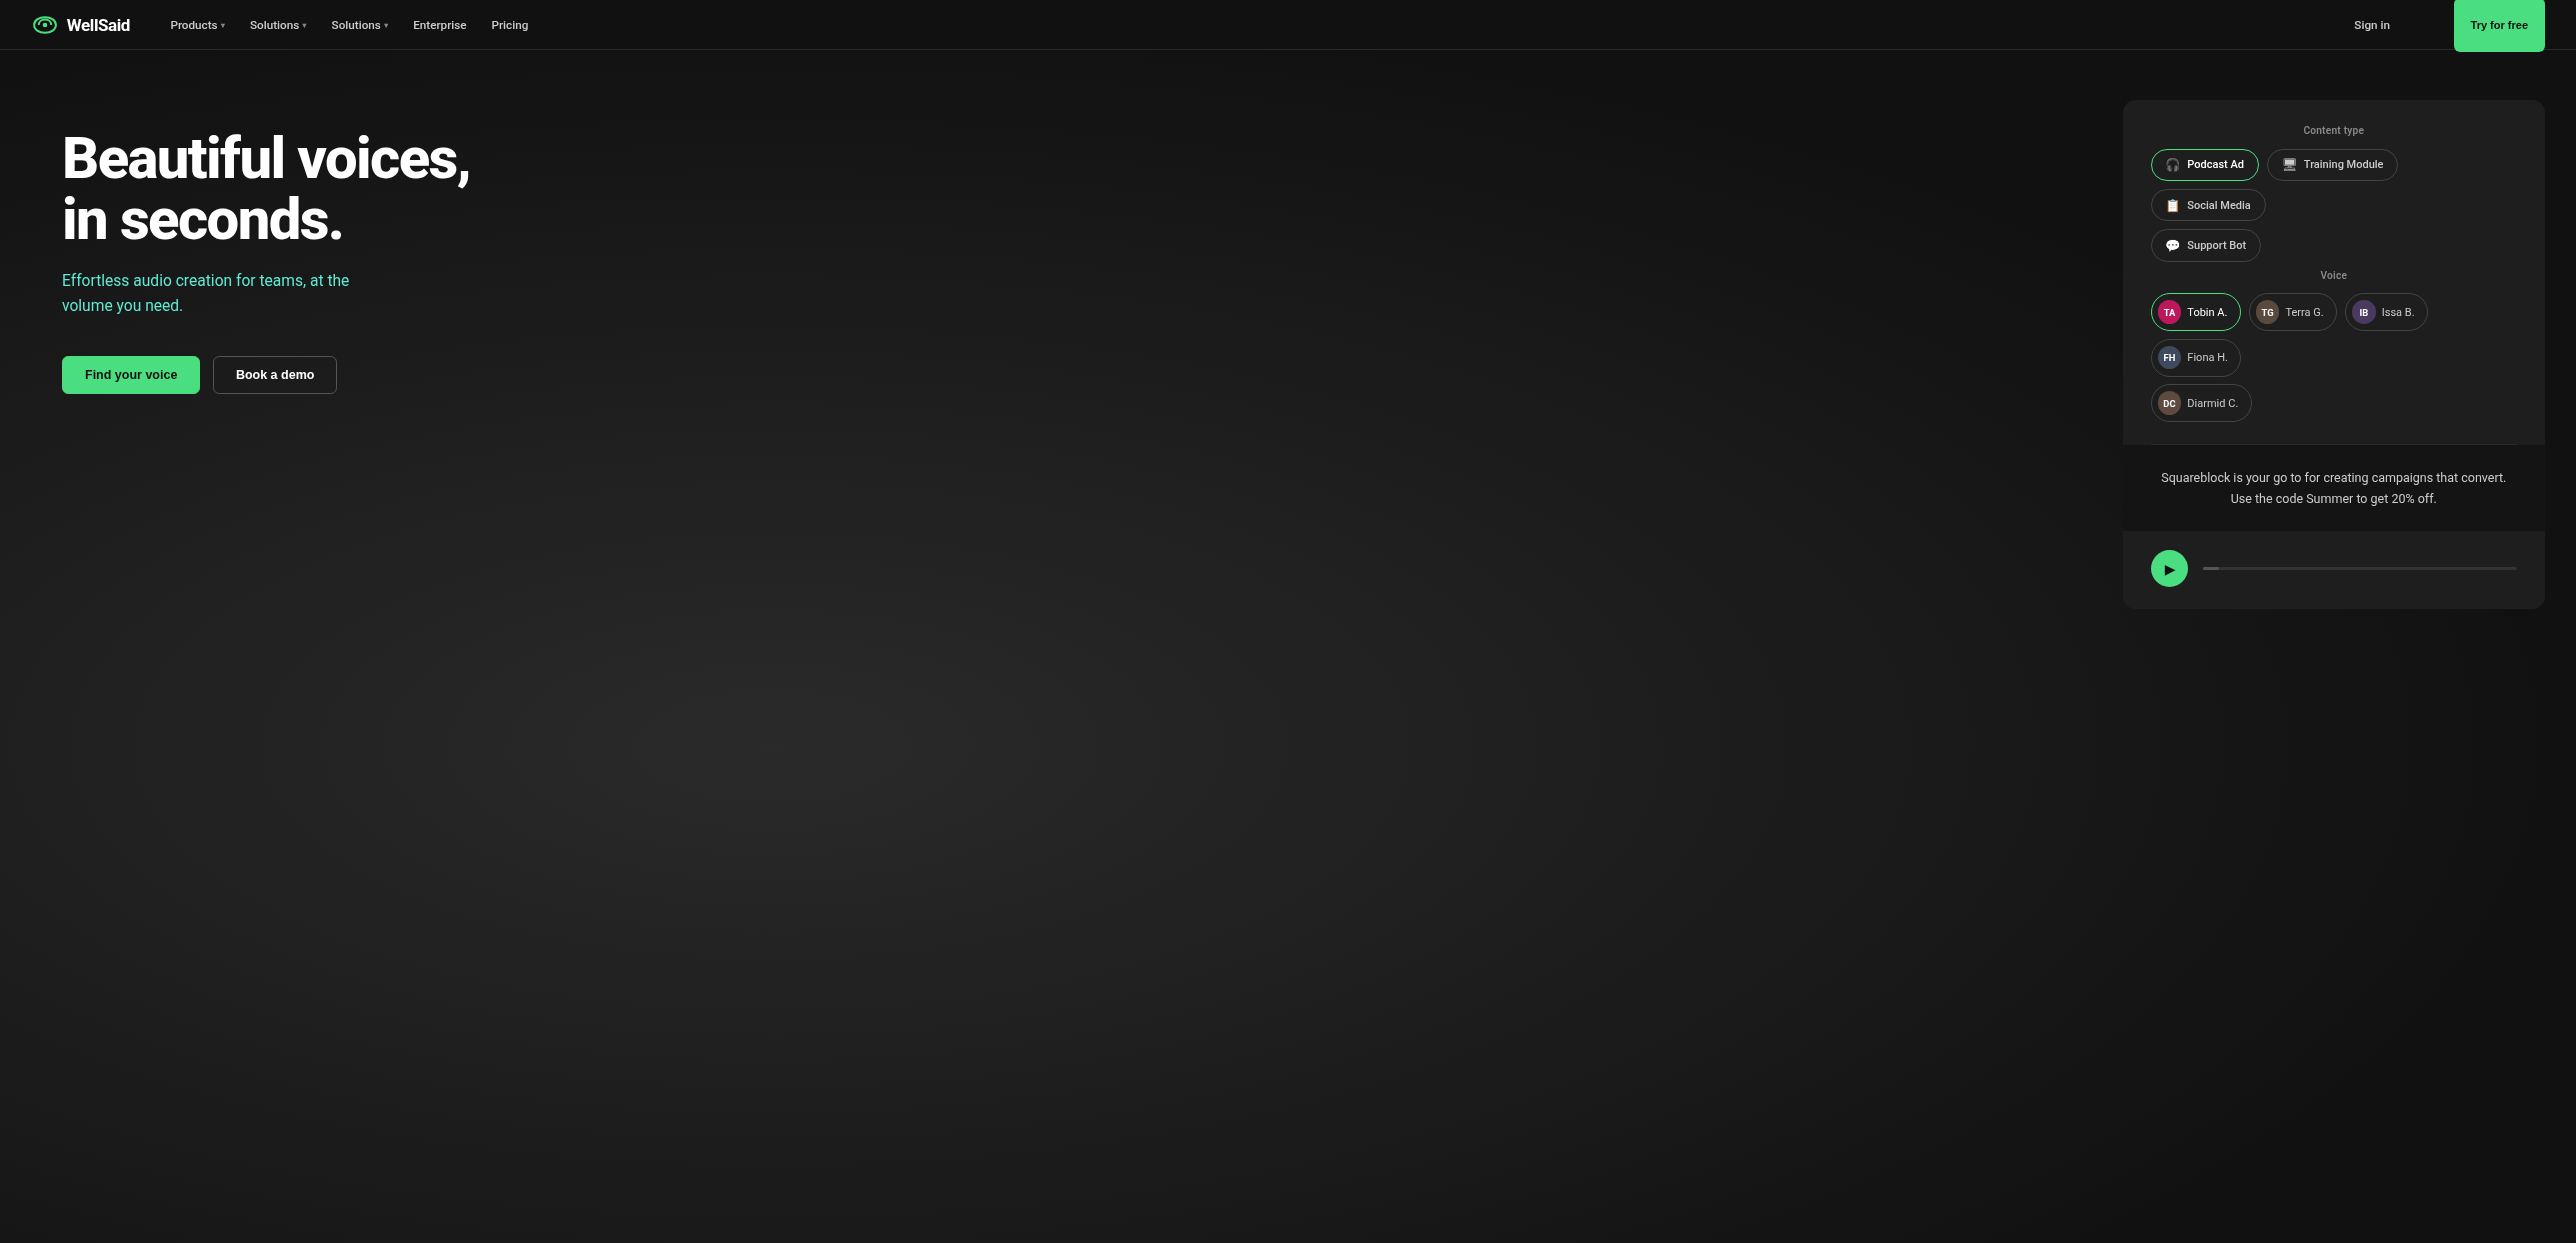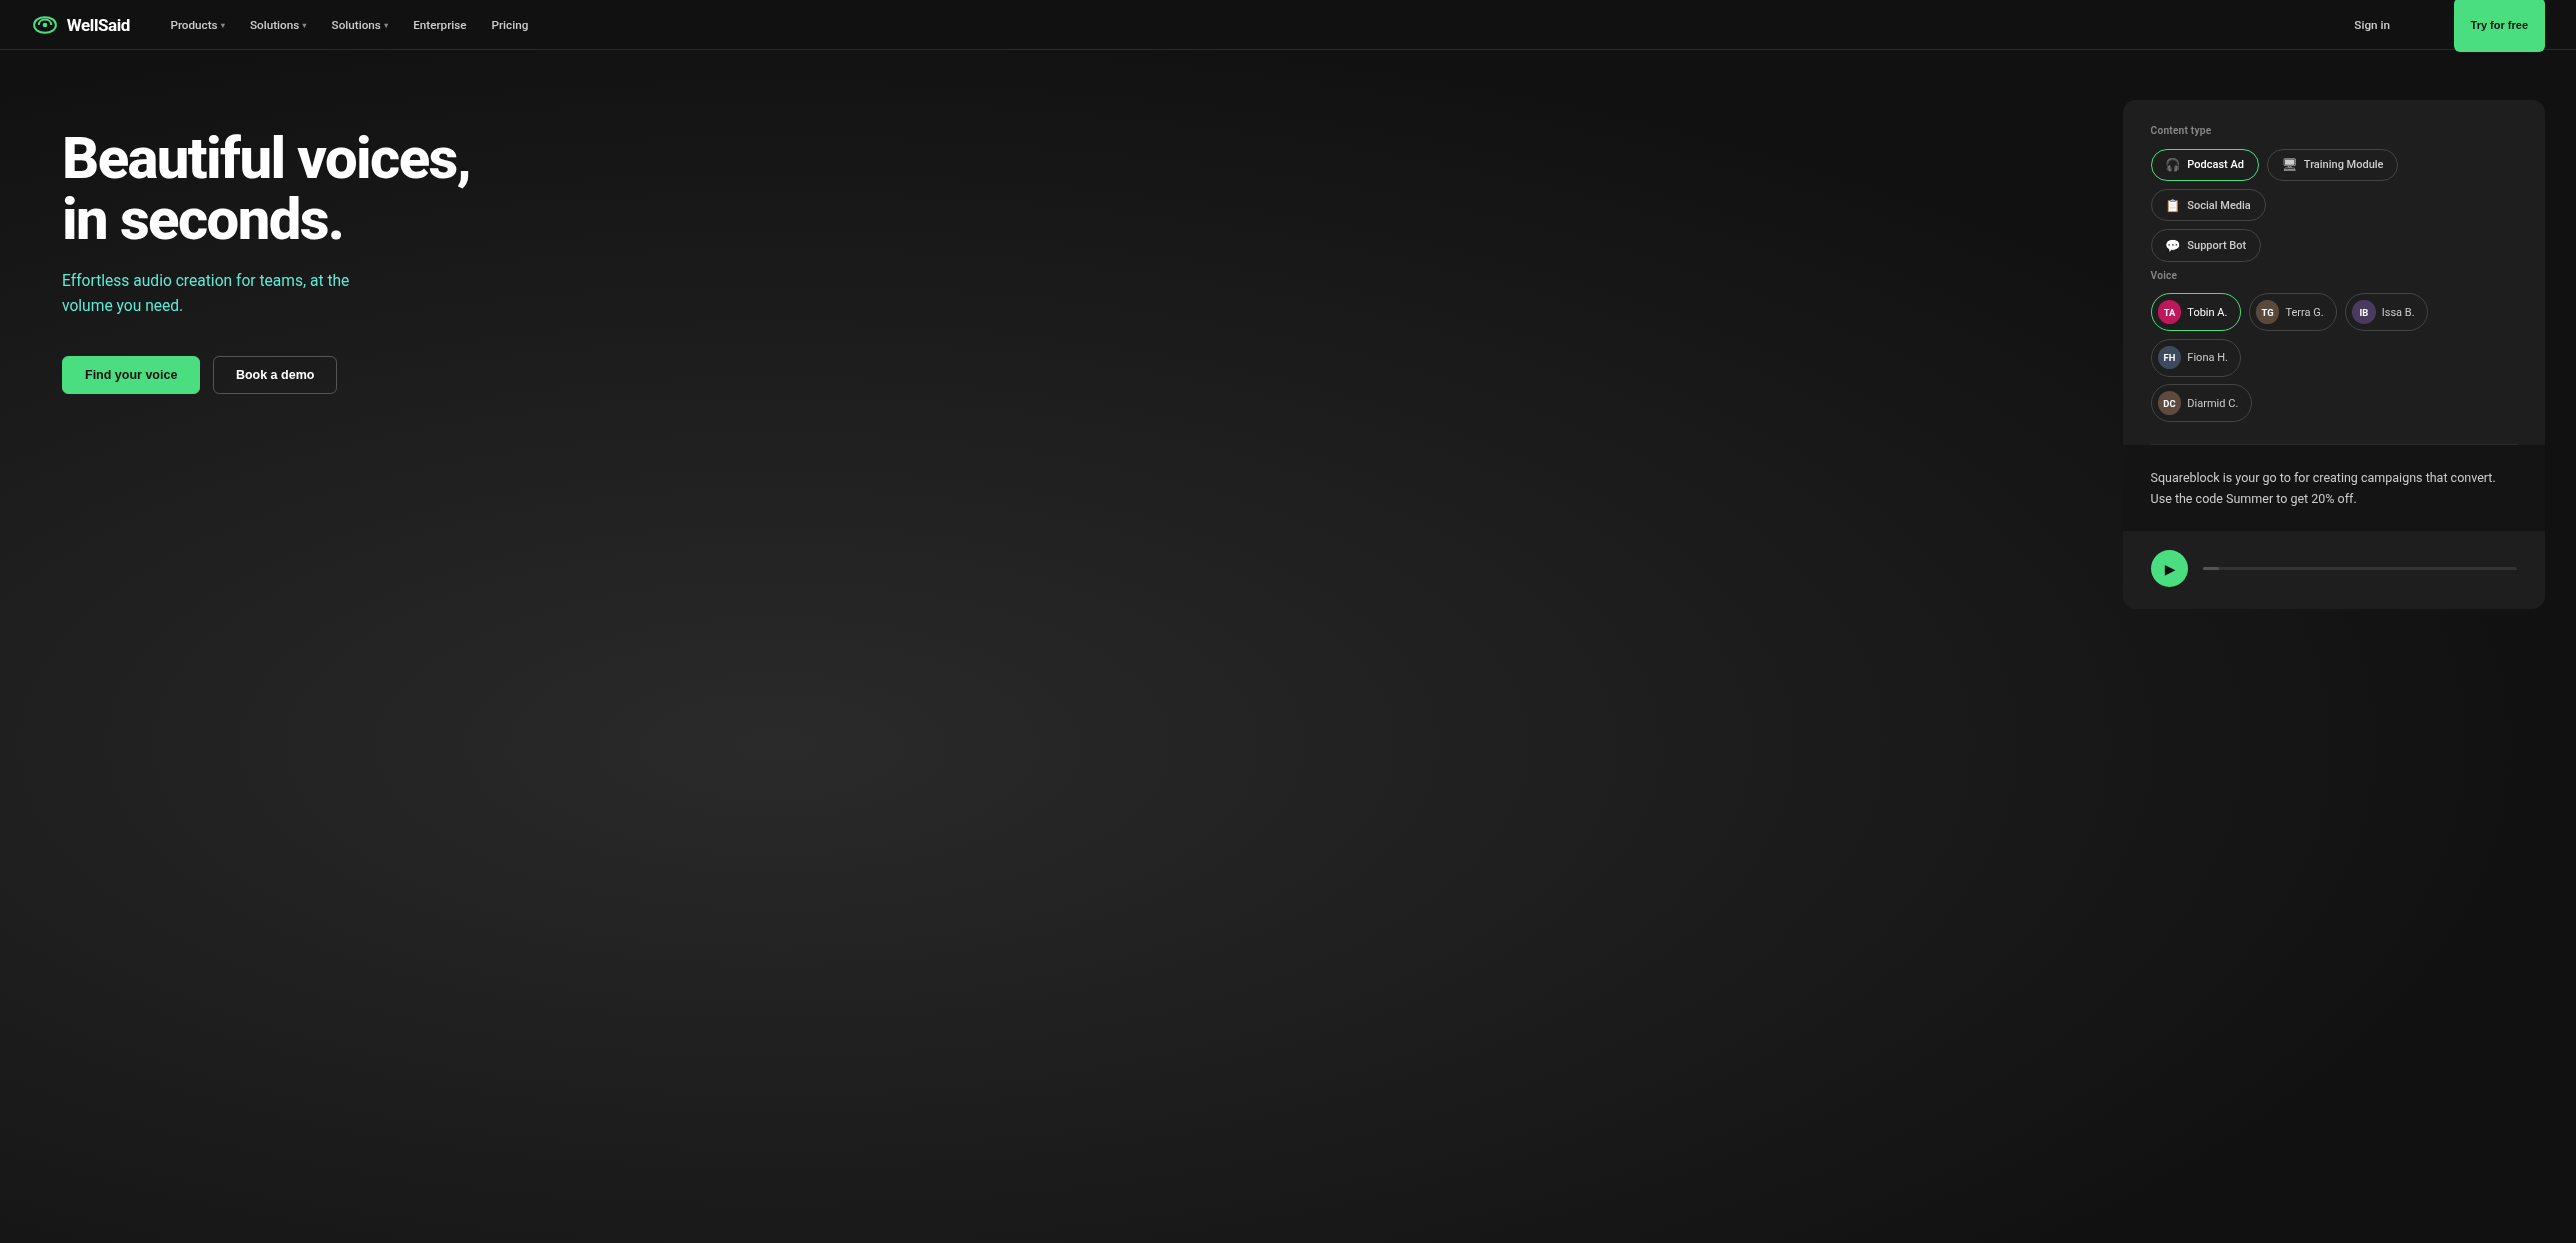--- a/index.html
+++ b/index.html
@@ -67,21 +67,21 @@
     .btn-book-demo {
       background: transparent; color: #fff; font-size: 12.5px; font-weight: 600;
       padding: 11px 22px; border-radius: 6.2px; cursor: pointer;
       border: 1.6px solid #555;
     }
 
     
     .hero-right {
       width: 469px; padding: 50px 31px 31px 15.6px;
       position: relative; z-index: 2;
-      display: flex; flex-direction: column; gap: 0;
+      display: flex; flex-direction: column; gap: 0; text-align: center;
     }
 
     .section-label {
       color: #888; font-size: 10.2px; font-weight: 600;
       text-transform: none; letter-spacing: 0.2px;
       margin-bottom: 12.5px;
     }
 
     
     .chips-row { display: flex; flex-wrap: wrap; gap: 7.8px; margin-bottom: 7.8px; }

